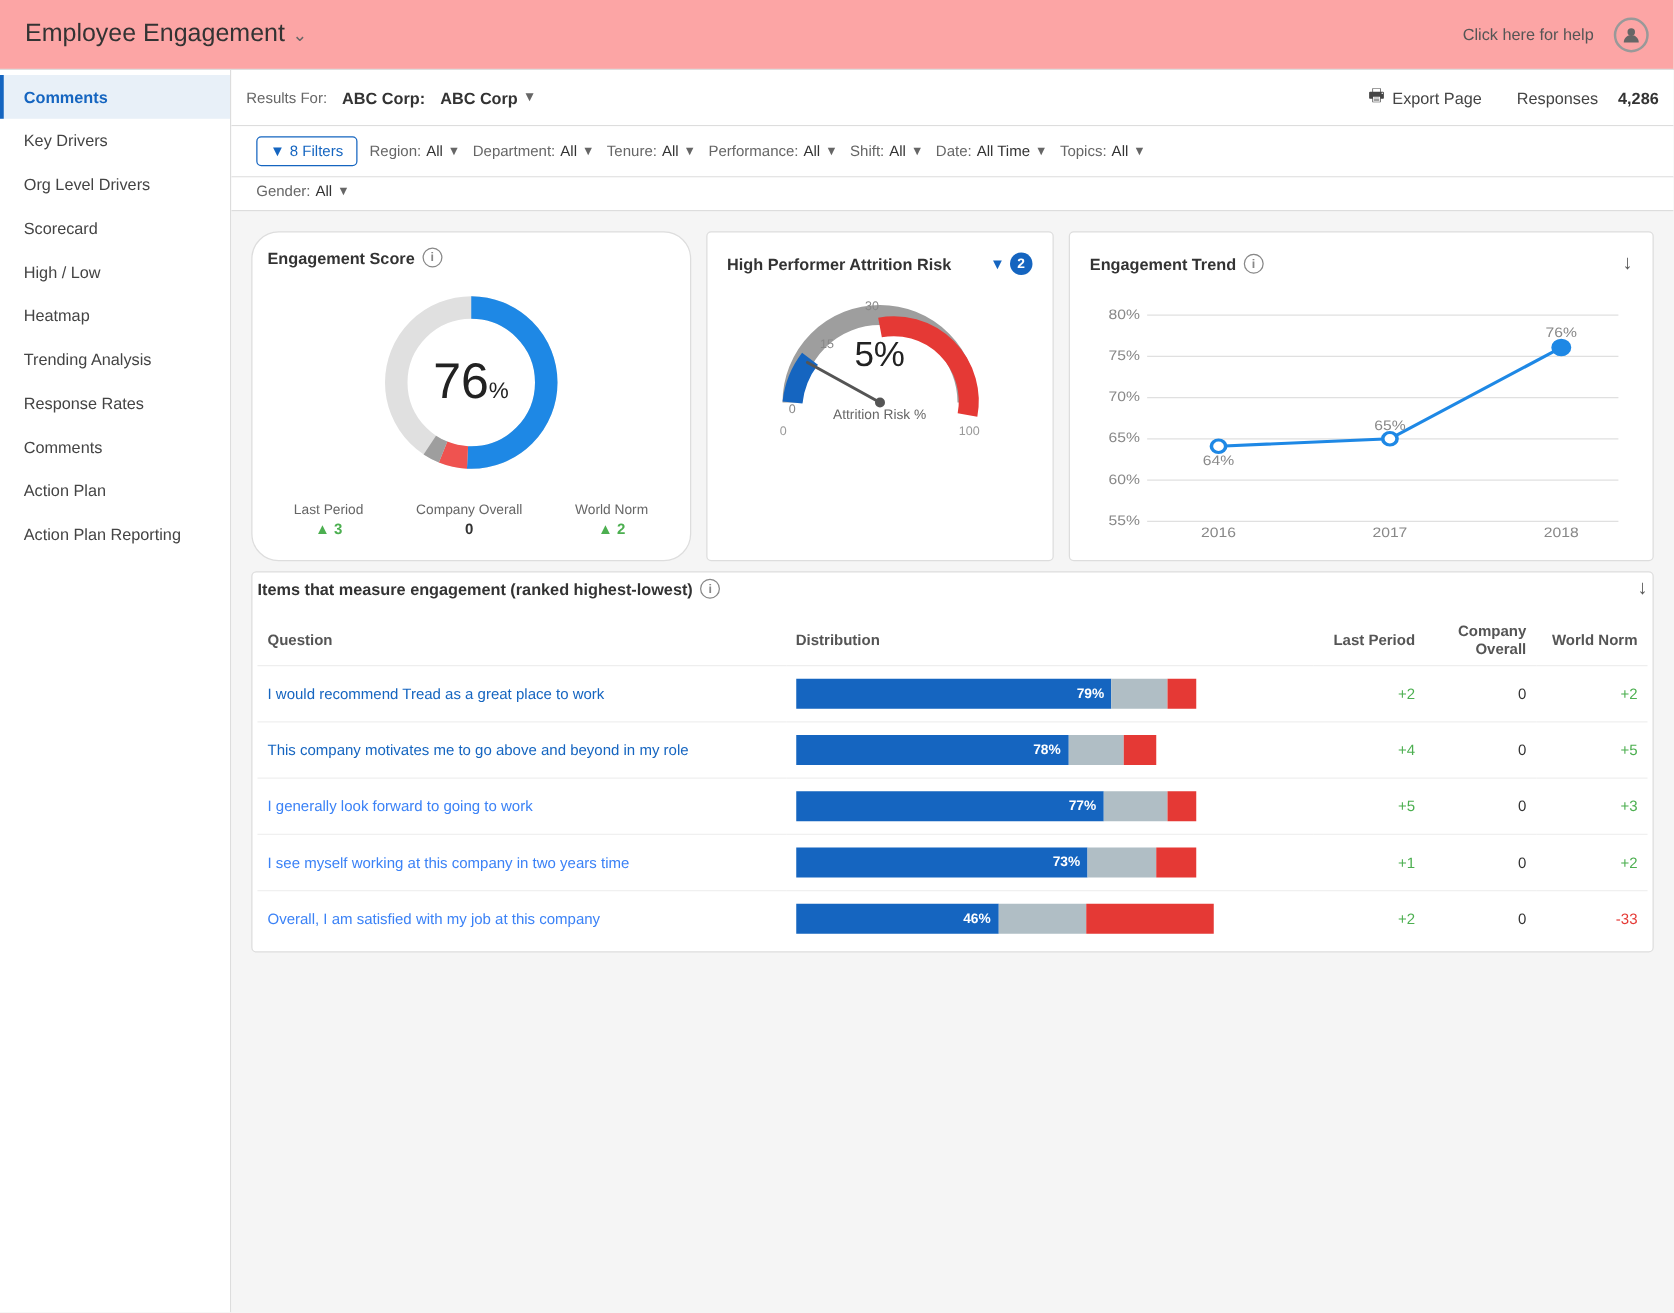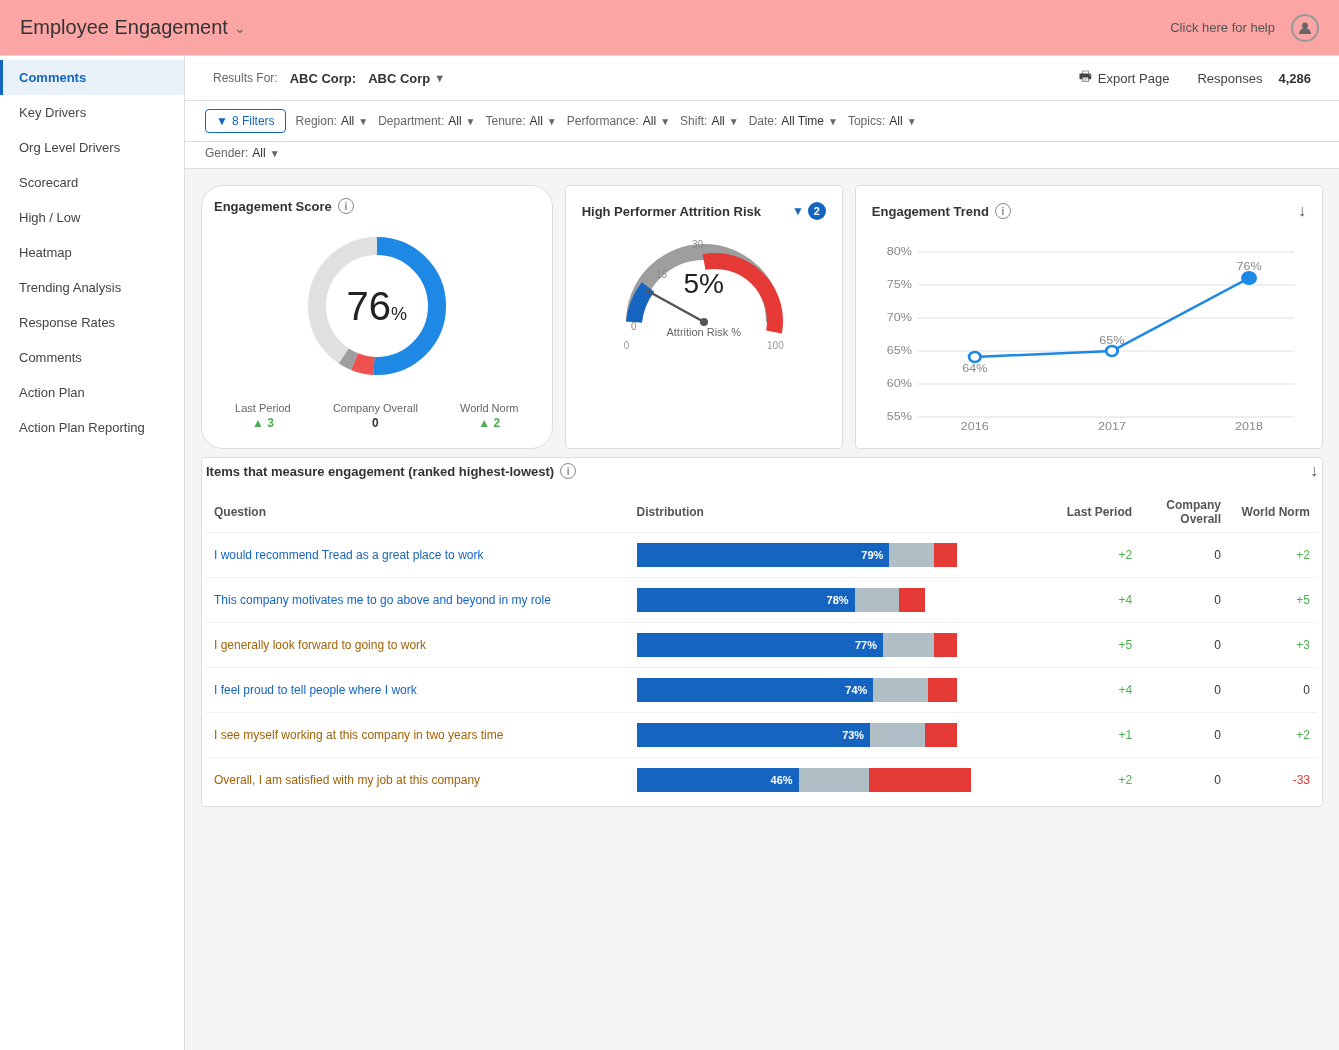--- a/index.html
+++ b/index.html
@@ -24,21 +24,21 @@
     .sidebar { width: 185px; background: #fff; border-right: 1px solid #ddd; flex-shrink: 0; padding-top: 4px; }
     .sidebar-item { padding: 10px 16px; cursor: pointer; font-size: 13px; color: #444; border-left: 3px solid transparent; }
     .sidebar-item.active { background: #e8f0f8; border-left: 3px solid #1565c0; font-weight: 600; color: #1565c0; }
 
     
     .main { flex: 1; overflow-y: auto; background: #f5f5f5; }
 
     
     .results-bar {
       background: #fff; border-bottom: 1px solid #ddd;
-      padding: 10px 28px; display: flex; align-items: center; gap: 12px;
+      padding: 10px 12px; display: flex; align-items: center; gap: 12px;
     }
     .results-label { font-size: 12px; color: #666; }
     .results-value { font-weight: 600; color: #333; font-size: 13px; }
     .corp-dropdown { display: flex; align-items: center; gap: 4px; cursor: pointer; }
     .corp-dropdown .chevron { font-size: 11px; color: #666; }
     .export-btn { margin-left: auto; display: flex; align-items: center; gap: 6px; font-size: 13px; color: #444; cursor: pointer; }
     .responses-label { font-size: 13px; color: #444; }
     .responses-value { font-weight: 700; color: #333; }
 
     
@@ -95,21 +95,21 @@
     .table-header { display: flex; align-items: center; justify-content: space-between; margin-bottom: 12px; }
     .table-title { font-size: 13px; font-weight: 600; color: #333; display: flex; align-items: center; gap: 6px; }
     .download-icon { cursor: pointer; color: #555; font-size: 16px; }
 
     .data-table { width: 100%; border-collapse: collapse; }
     .data-table th { font-size: 12px; color: #555; font-weight: 600; text-align: left; padding: 6px 8px; border-bottom: 1px solid #eee; }
     .data-table th.right { text-align: right; }
     .data-table td { padding: 10px 8px; border-bottom: 1px solid #f0f0f0; font-size: 12px; vertical-align: middle; }
     .data-table tr:last-child td { border-bottom: none; }
     .q-text { color: #1565c0; cursor: pointer; }
-    .q-text.black { color: #a16207; }
+    .q-text.black { color: #3b82f6; }
     .bar-cell { display: flex; align-items: center; gap: 0; }
     .bar-blue { background: #1565c0; height: 24px; display: flex; align-items: center; justify-content: flex-end; padding-right: 6px; color: #fff; font-size: 11px; font-weight: 600; }
     .bar-gray { background: #b0bec5; height: 24px; }
     .bar-red { background: #e53935; height: 24px; }
     .td-right { text-align: right; font-size: 12px; }
     .pos { color: #4caf50; }
     .neg { color: #e53935; }
     .neutral { color: #333; }
 
     
@@ -413,33 +413,20 @@
                   <div class="bar-blue" style="width: 246.4px;">77%</div>
                   <div class="bar-gray" style="width: 51.2px;"></div>
                   <div class="bar-red" style="width: 22.4px;"></div>
                 </div>
               </td>
               <td class="td-right pos">+5</td>
               <td class="td-right neutral">0</td>
               <td class="td-right pos">+3</td>
             </tr>
             <tr>
-              <td><span class="q-text">I feel proud to tell people where I work</span></td>
-              <td>
-                <div class="bar-cell">
-                  <div class="bar-blue" style="width: 236.8px;">74%</div>
-                  <div class="bar-gray" style="width: 54.4px;"></div>
-                  <div class="bar-red" style="width: 28.8px;"></div>
-                </div>
-              </td>
-              <td class="td-right pos">+4</td>
-              <td class="td-right neutral">0</td>
-              <td class="td-right neutral">0</td>
-            </tr>
-            <tr>
               <td><span class="q-text black">I see myself working at this company in two years time</span></td>
               <td>
                 <div class="bar-cell">
                   <div class="bar-blue" style="width: 233.6px;">73%</div>
                   <div class="bar-gray" style="width: 54.4px;"></div>
                   <div class="bar-red" style="width: 32px;"></div>
                 </div>
               </td>
               <td class="td-right pos">+1</td>
               <td class="td-right neutral">0</td>

